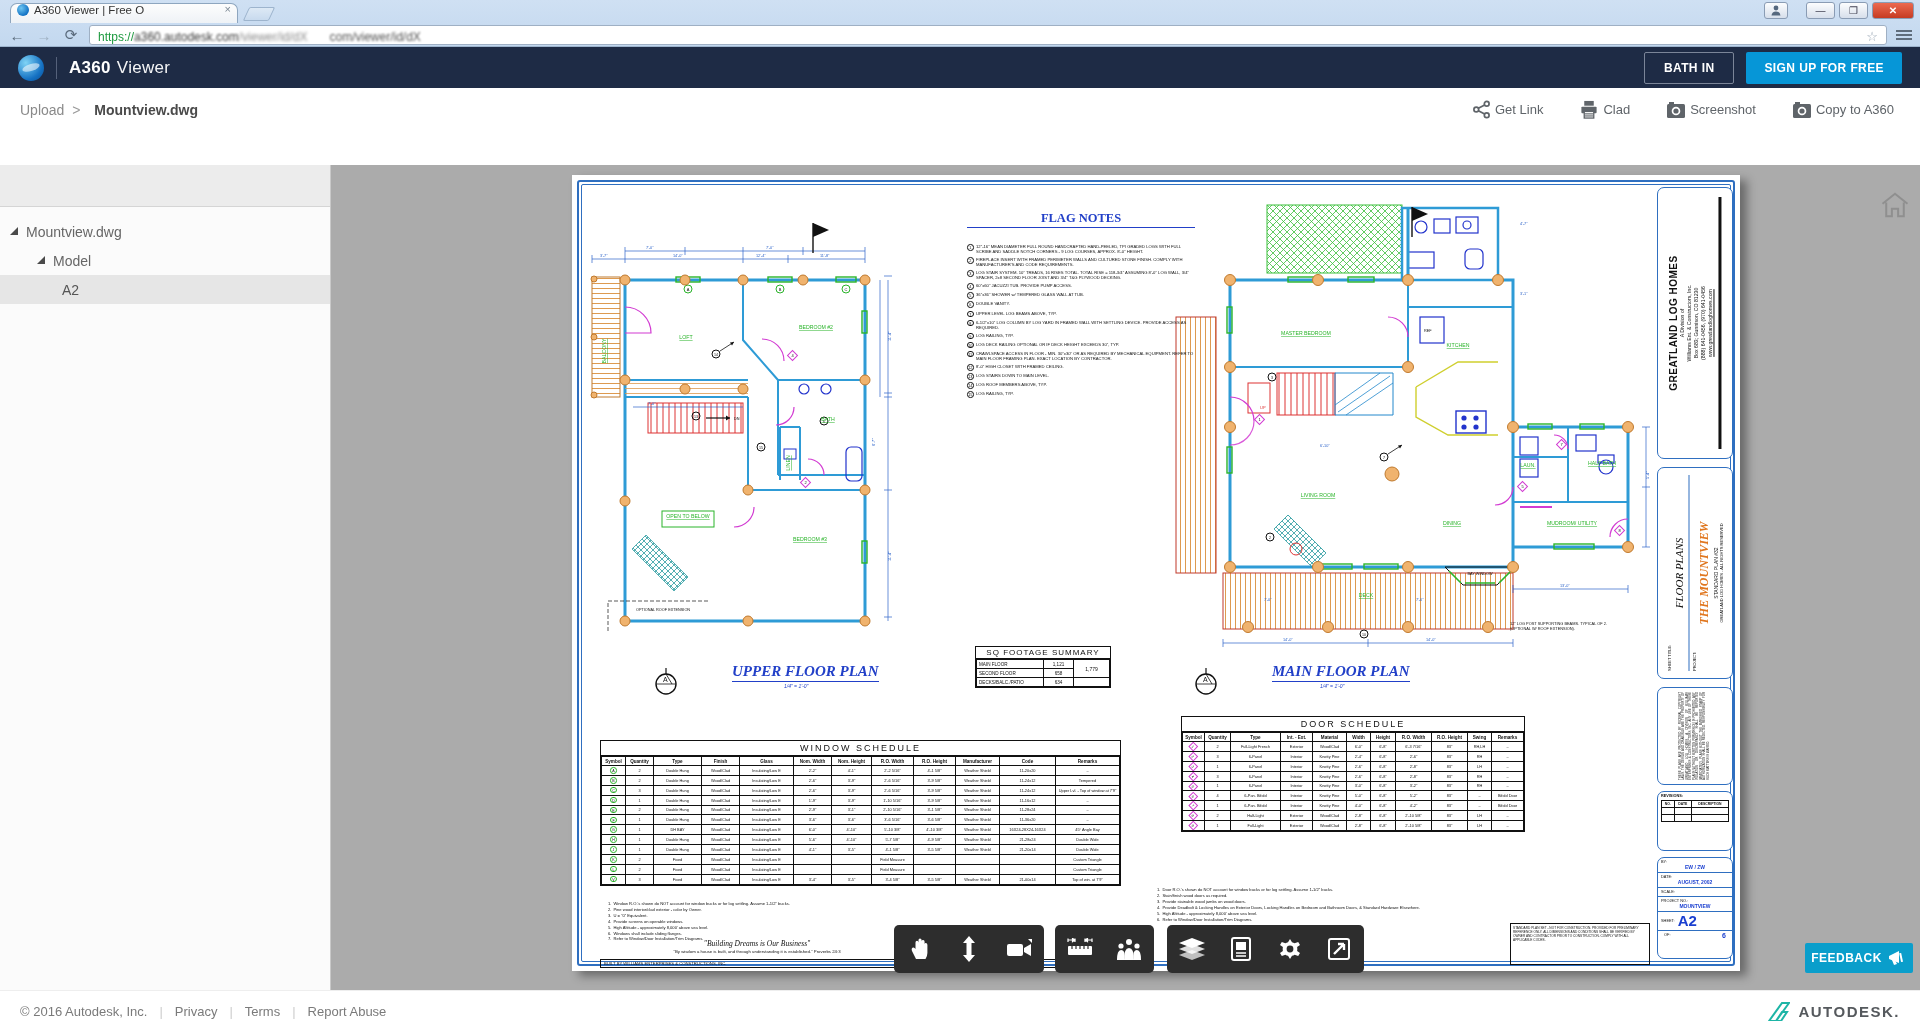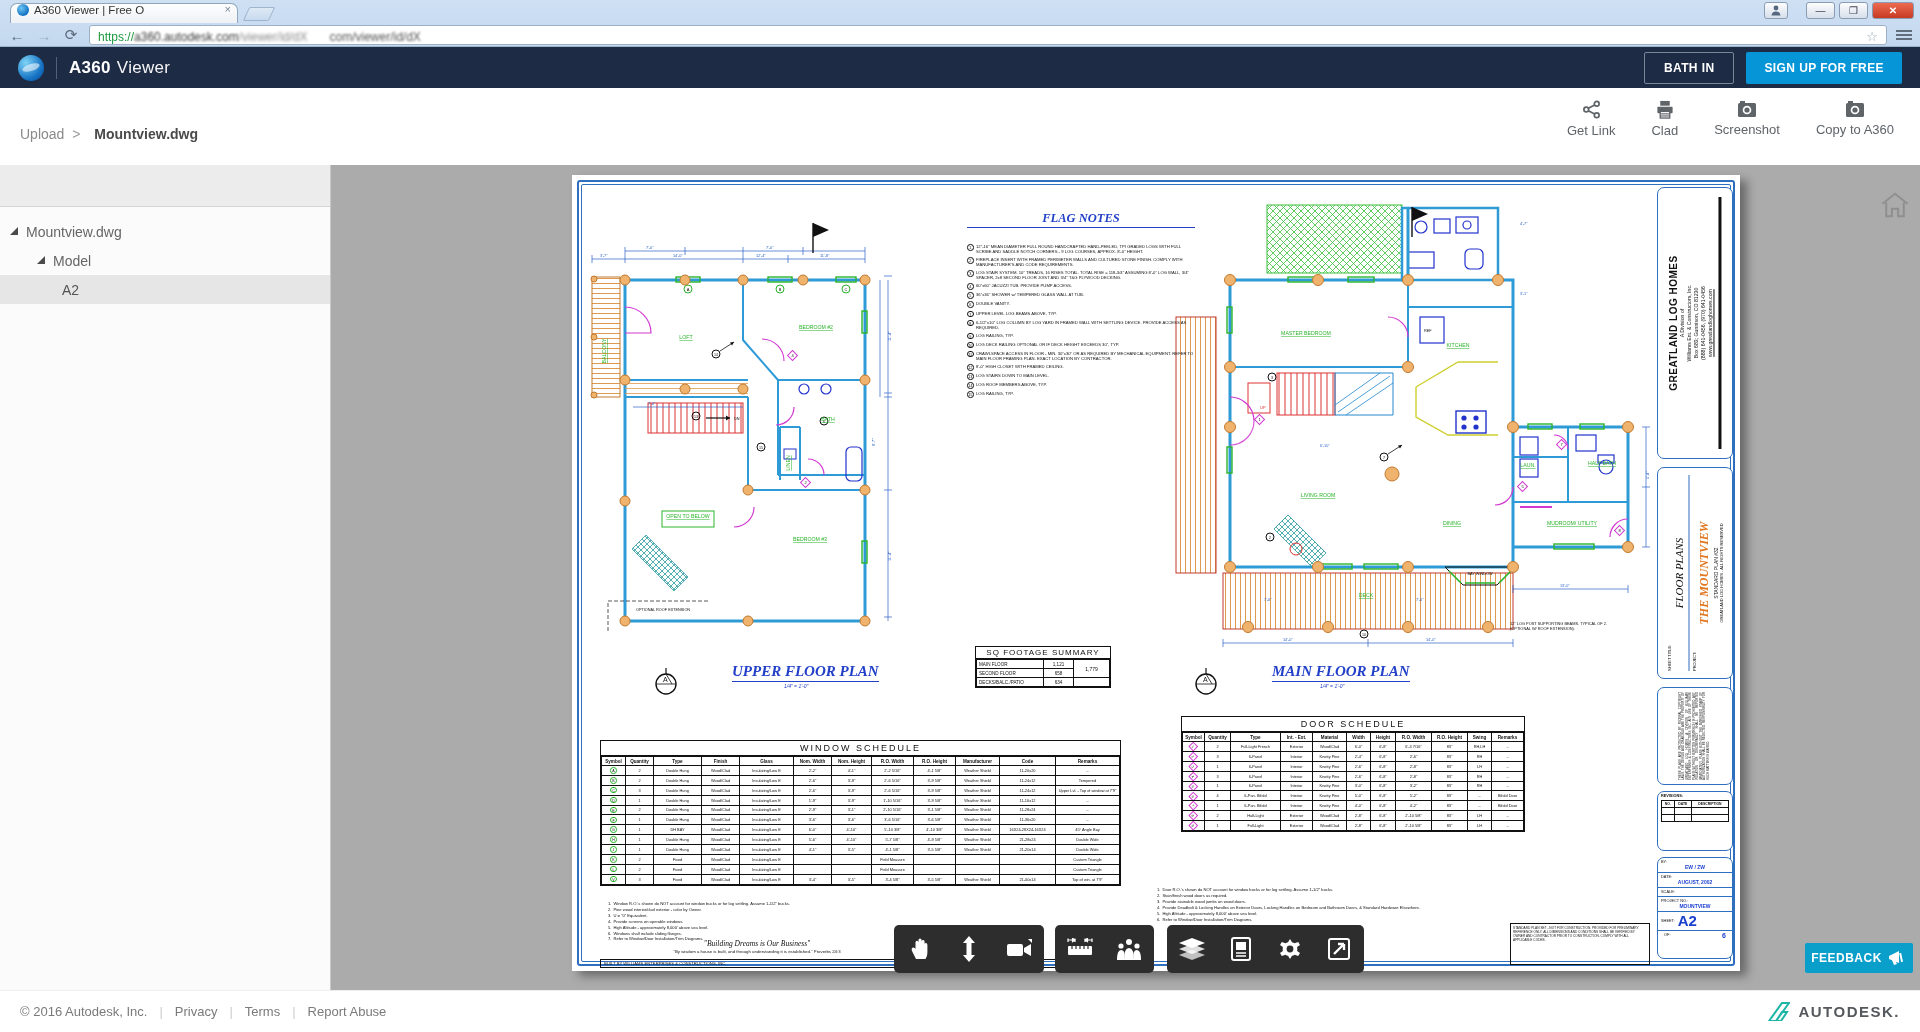--- a/index.html
+++ b/index.html
@@ -36,25 +36,25 @@
   .a360logo:after{content:"";position:absolute;left:4px;top:9px;width:18px;height:7px;border-radius:50%;background:rgba(255,255,255,.55);transform:rotate(-18deg)}
   .hdrdivider{width:1px;height:22px;background:#55617a}
   .apptitle{color:#fff;font-size:17px;letter-spacing:.3px}
   .apptitle .lt{font-weight:400;opacity:.95;margin-left:6px}
   .hdrbtns{margin-left:auto;display:flex;gap:12px}
   .btn-signin{background:transparent;border:1px solid #7b8598;color:#fff;font-size:12px;font-weight:bold;padding:8px 19px;letter-spacing:.4px;border-radius:2px}
   .btn-signup{background:#0696d7;border:none;color:#fff;font-size:12px;font-weight:bold;padding:9px 18px;letter-spacing:.4px;border-radius:2px}
 
   
   .doctb{height:77px;background:#fff;position:relative}
-  .crumb{position:absolute;left:20px;top:38px;font-size:14px;color:#8a8a8a}
+  .crumb{position:absolute;left:20px;top:14px;font-size:14px;color:#8a8a8a}
   .crumb b{color:#4a4a4a;margin-left:6px}
   .crumb .sep{margin:0 4px;color:#9a9a9a}
   .actions{position:absolute;right:26px;top:12px;display:flex;gap:36px}
-  .action{display:flex;flex-direction:column;align-items:center;gap:4px;color:#5f6469;font-size:13px}
+  .action{display:flex;flex-direction:row;align-items:center;gap:4px;color:#5f6469;font-size:13px}
   .action svg{display:block}
 
   
   .content{position:relative;height:825px;display:flex}
   .sidebar{width:331px;background:#fbfbfb;border-right:1px solid #c9c9c9;position:relative}
   .sb-strip{height:42px;background:#ececec;border-bottom:1px solid #d5d5d5}
   .tree{padding-top:10px}
   .trow{height:29px;display:flex;align-items:center;font-size:14px;color:#666;position:relative;cursor:default}
   .trow.sel{background:#e6e6e6;color:#555}
   .tarrow{width:0;height:0;border-left:8px solid transparent;border-bottom:8px solid #4a4a4a;transform:translateY(-1px);margin-right:8px}
@@ -65,21 +65,21 @@
 
   
   .sheet{position:absolute;left:241px;top:10px;width:1168px;height:796px;background:#fff;box-shadow:7px 5px 9px rgba(0,0,0,.38)}
   .sheetborder{position:absolute;inset:5px;border:2px solid #2f6fc0;border-radius:3px;pointer-events:none}
   .sheetborder:after{content:"";position:absolute;inset:2px;border:.5px solid #2f6fc0;border-radius:2px}
 
   .plantitle{position:absolute;color:#2240c8;font-family:"Liberation Serif",serif;font-style:italic;font-weight:bold;font-size:15px;border-bottom:1.5px solid #2240c8;padding-bottom:1px;white-space:nowrap}
   .planscale{position:absolute;color:#2240c8;font-size:5px;font-style:italic}
 
   .fn{position:absolute;left:395px;top:36px;width:228px}
-  .fn h3{color:#2240c8;font-family:"Liberation Serif",serif;font-style:italic;font-size:12.5px;text-align:center;border-bottom:1.5px solid #2240c8;margin-bottom:16px;padding-bottom:1px}
+  .fn h3{color:#2240c8;font-family:"Liberation Serif",serif;font-size:12.5px;text-align:center;border-bottom:1.5px solid #2240c8;margin-bottom:16px;padding-bottom:1px}
   .fn .li{display:flex;gap:2.5px;margin-bottom:2.6px;font-size:4.2px;line-height:1.25;color:#111}
   .fn .n{flex:0 0 6.5px;height:6.5px;border:.6px solid #111;border-radius:50%;text-align:center;line-height:6.5px;font-size:3.8px}
 
   .sqft{position:absolute;left:403px;top:471px;width:136px;border:1px solid #111;font-size:4.6px;color:#111;background:#fff}
   .sqft .ttl{font-size:8px;text-align:center;border-bottom:.8px solid #111;padding:1px 0;letter-spacing:1px}
   .sqft table{width:100%;border-collapse:collapse;table-layout:fixed}
   .sqft td{border:.5px solid #111;padding:1px 2px;height:9px}
   .sqft td.num{text-align:center;width:30px}
   .sqft td.tot{text-align:center;width:36px;font-size:5px}
 

